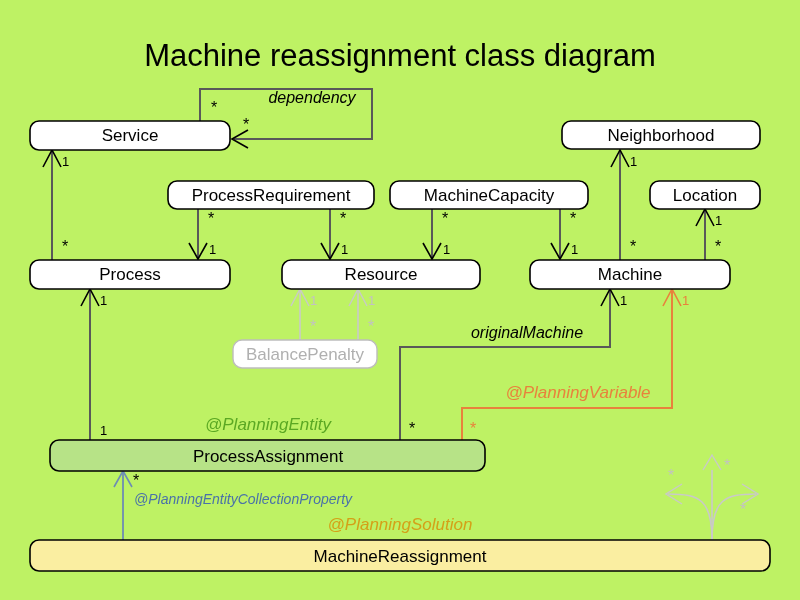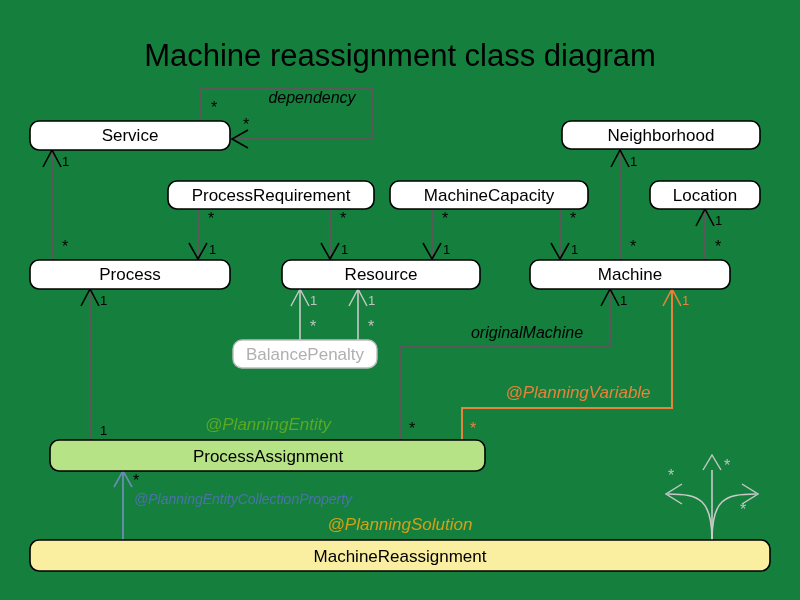--- a/index.html
+++ b/index.html
@@ -11,21 +11,21 @@
   body {
     width: 800px;
     height: 600px;
     overflow: hidden;
     font-family: "Liberation Sans", sans-serif;
   }
   #diagram-root {
     position: relative;
     width: 800px;
     height: 600px;
-    background: #15803d;
+    background: #bef264;
   }
   svg#uml {
     display: block;
     width: 800px;
     height: 600px;
   }
   .diagram-title {
     font-family: "Liberation Sans", sans-serif;
     font-size: 31px;
     fill: #000000;

